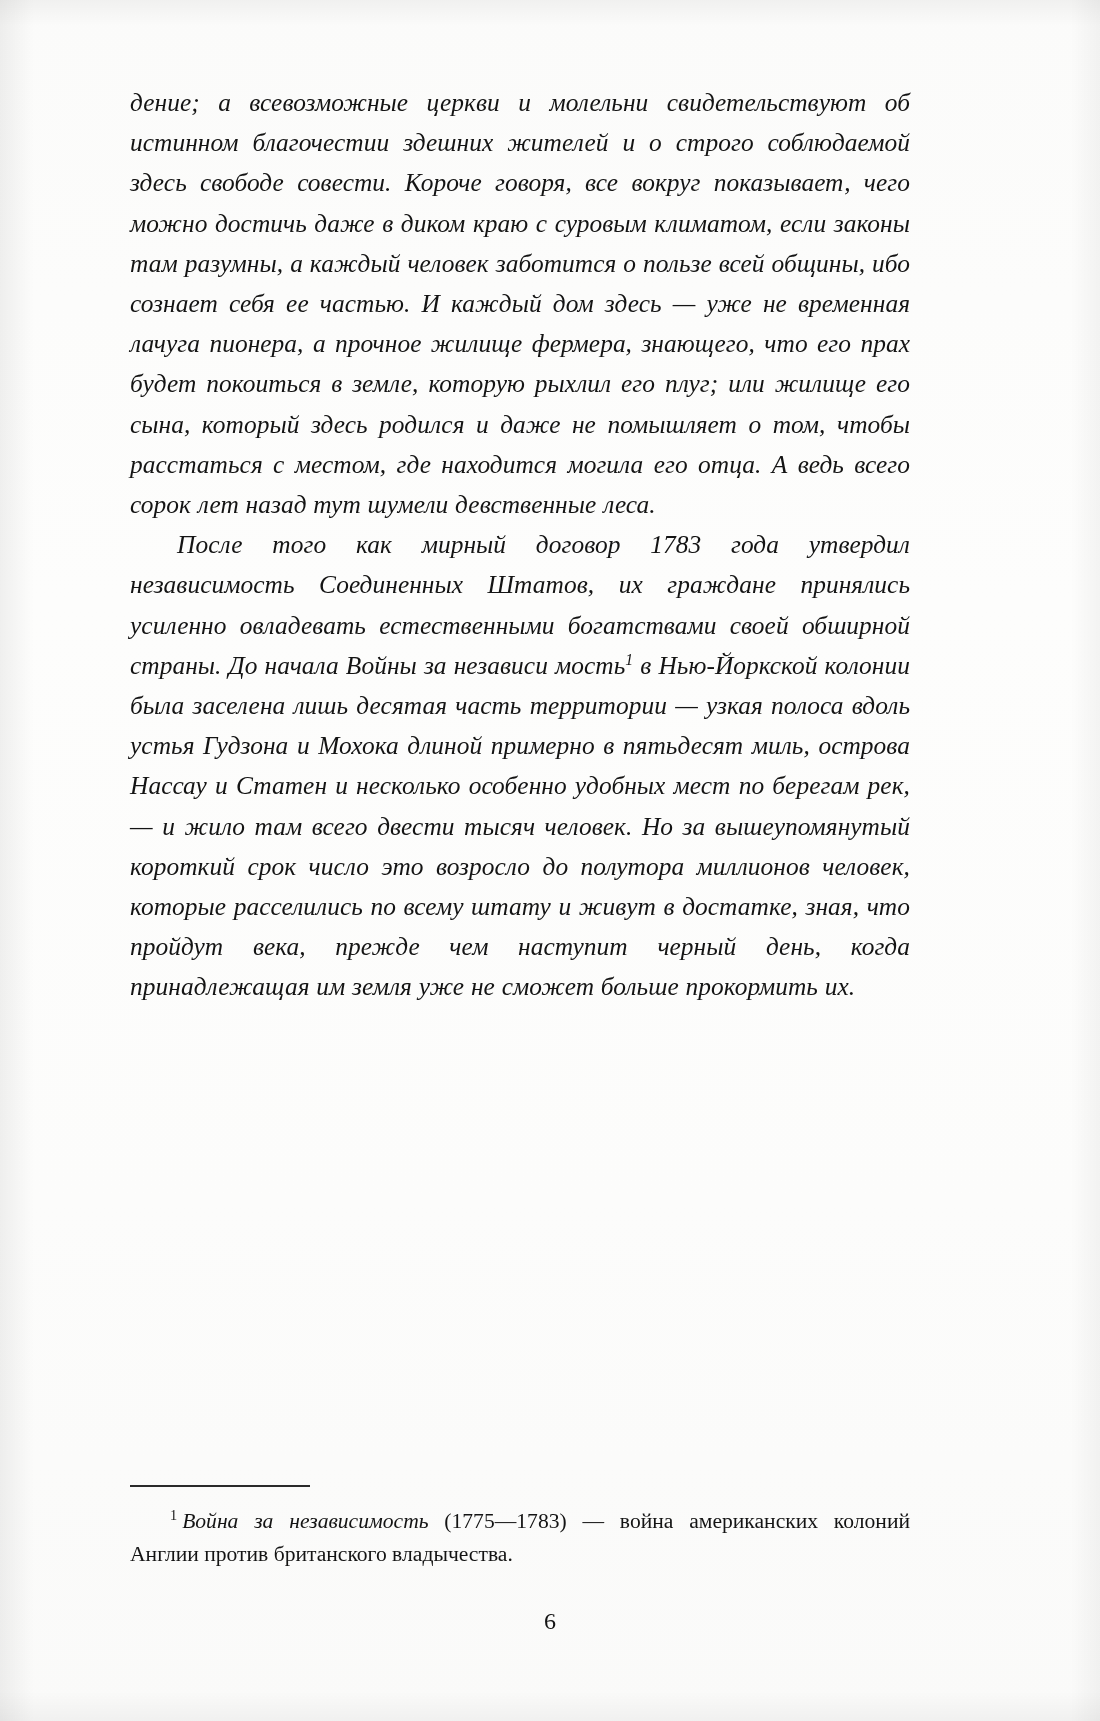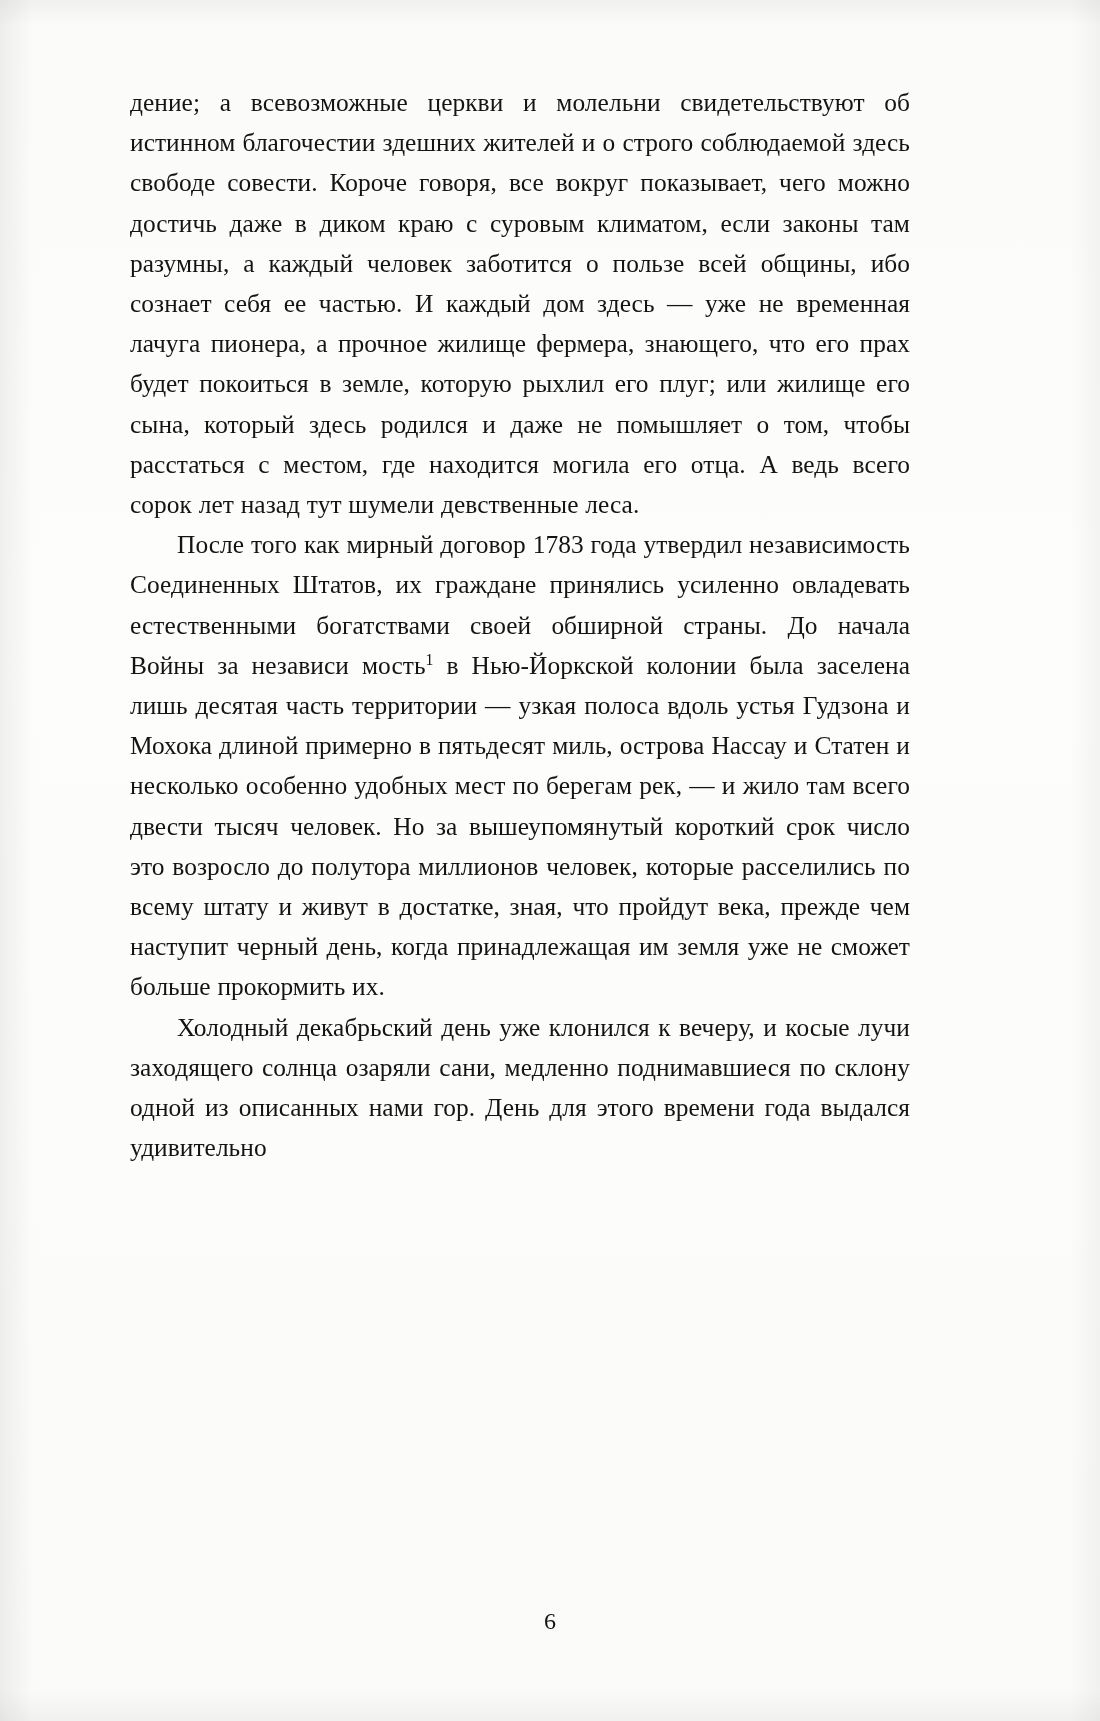--- a/index.html
+++ b/index.html
@@ -49,20 +49,21 @@
     text-indent: 0;
   }
 
   .body-text p.indented {
     text-indent: 47px;
   }
 
   
   .body-text p {
     text-align-last: left;
+    font-style: italic;
   }
 
   sup.fn-ref {
     font-size: 0.62em;
     vertical-align: super;
     line-height: 0;
   }
 
   
   .footnote-area {
@@ -151,21 +152,24 @@
   <div class="edge-shade-bottom"></div>
 
   <div class="page-inner">
     <div class="body-text">
 
       <p>дение; а всевозможные церкви и молельни свидетельствуют об истинном благочестии здешних жителей и о строго соблюдаемой здесь свободе совести. Короче говоря, все вокруг показывает, чего можно достичь даже в диком краю с суровым климатом, если законы там разумны, а каждый человек заботится о пользе всей общины, ибо сознает себя ее частью. И каждый дом здесь — уже не временная лачуга пионера, а прочное жилище фермера, знающего, что его прах будет покоиться в земле, которую рыхлил его плуг; или жилище его сына, который здесь родился и даже не помышляет о том, чтобы расстаться с местом, где находится могила его отца. А ведь всего сорок лет назад тут шумели девственные леса.</p>
 
       <p class="indented"><span>После того как мирный договор 1783 года утвердил независимость Соединенных Штатов, их граждане принялись усиленно овладевать естественными богатствами своей обширной страны. До начала Войны за независи мость</span><sup class="fn-ref">1</sup><span> в Нью-Йоркской колонии была заселена лишь десятая часть территории — узкая полоса вдоль устья Гудзона и Мохока длиной примерно в пятьдесят миль, острова Нассау и Статен и несколько особенно удобных мест по берегам рек, — и жило там всего двести тысяч человек. Но за вышеупомянутый короткий срок число это возросло до полутора миллионов человек, которые расселились по всему штату и живут в достатке, зная, что пройдут века, прежде чем наступит черный день, когда принадлежащая им земля уже не сможет больше прокормить их.</span></p>
 
 
-      <p class="indented">Холодный декабрьский день уже клонился к вечеру, и косые лучи заходящего солнца озаряли сани, медленно поднимавшиеся по склону одной из описанных нами гор. День для этого времени года выдался удивительно</p>
 
     </div>
   </div>
 
+  <div class="footnote-area">
+    <div class="footnote-rule"></div>
+    <div class="footnote-text"><span class="fn-marker">1</span><em>Война за независимость</em><span> (1775—1783) — война американских колоний Англии против британского владычества.</span></div>
+  </div>
 
   <div class="page-number">6</div>
 
 </div>
 
 </body></html>

